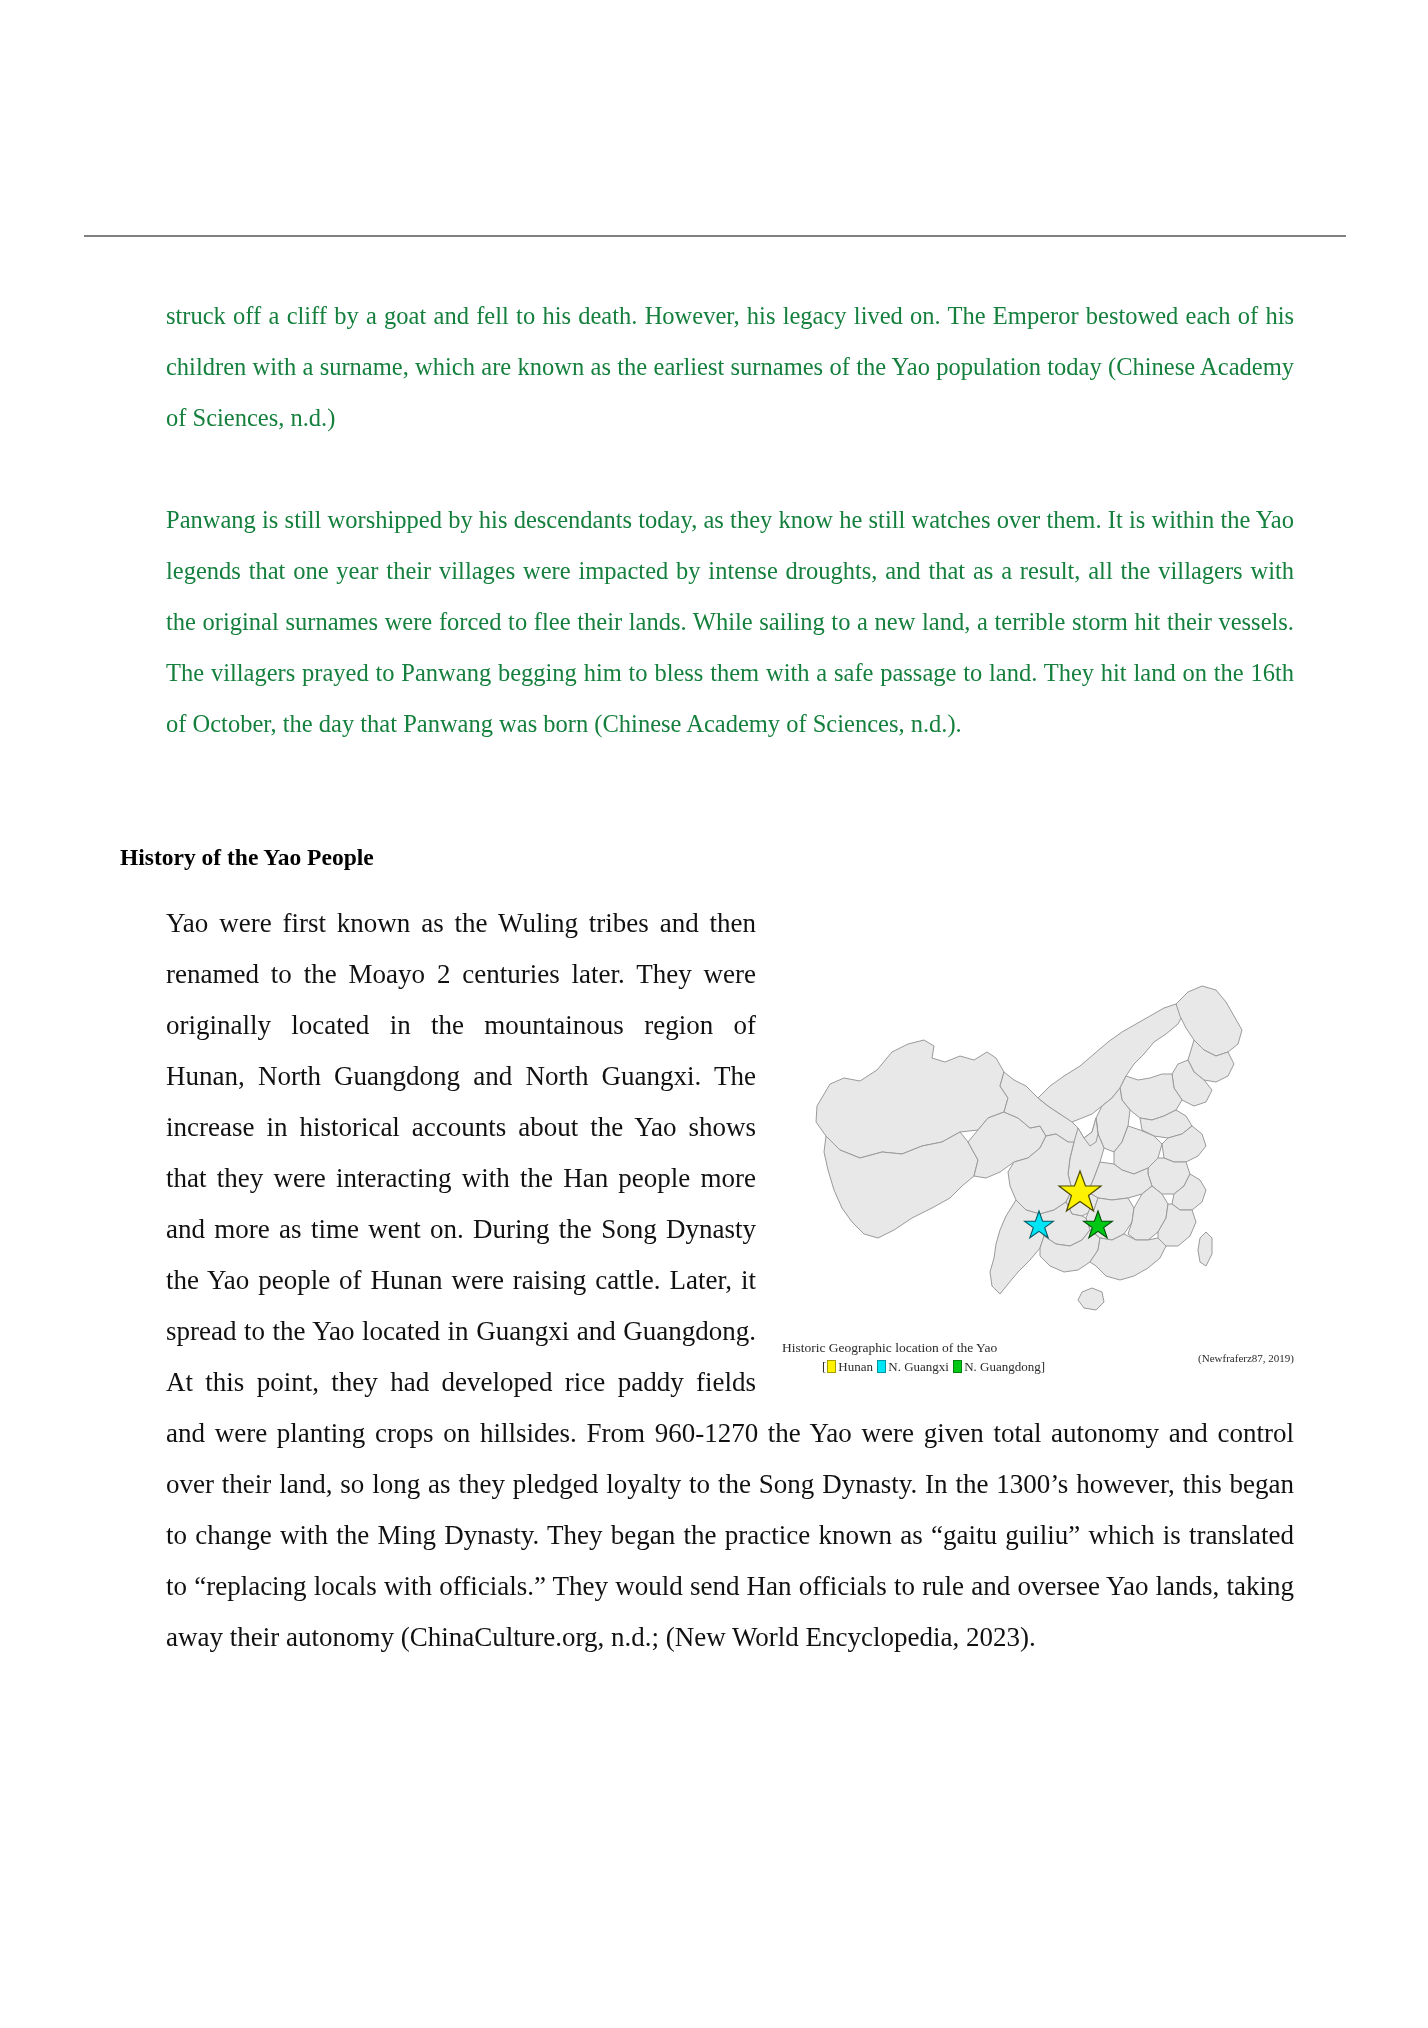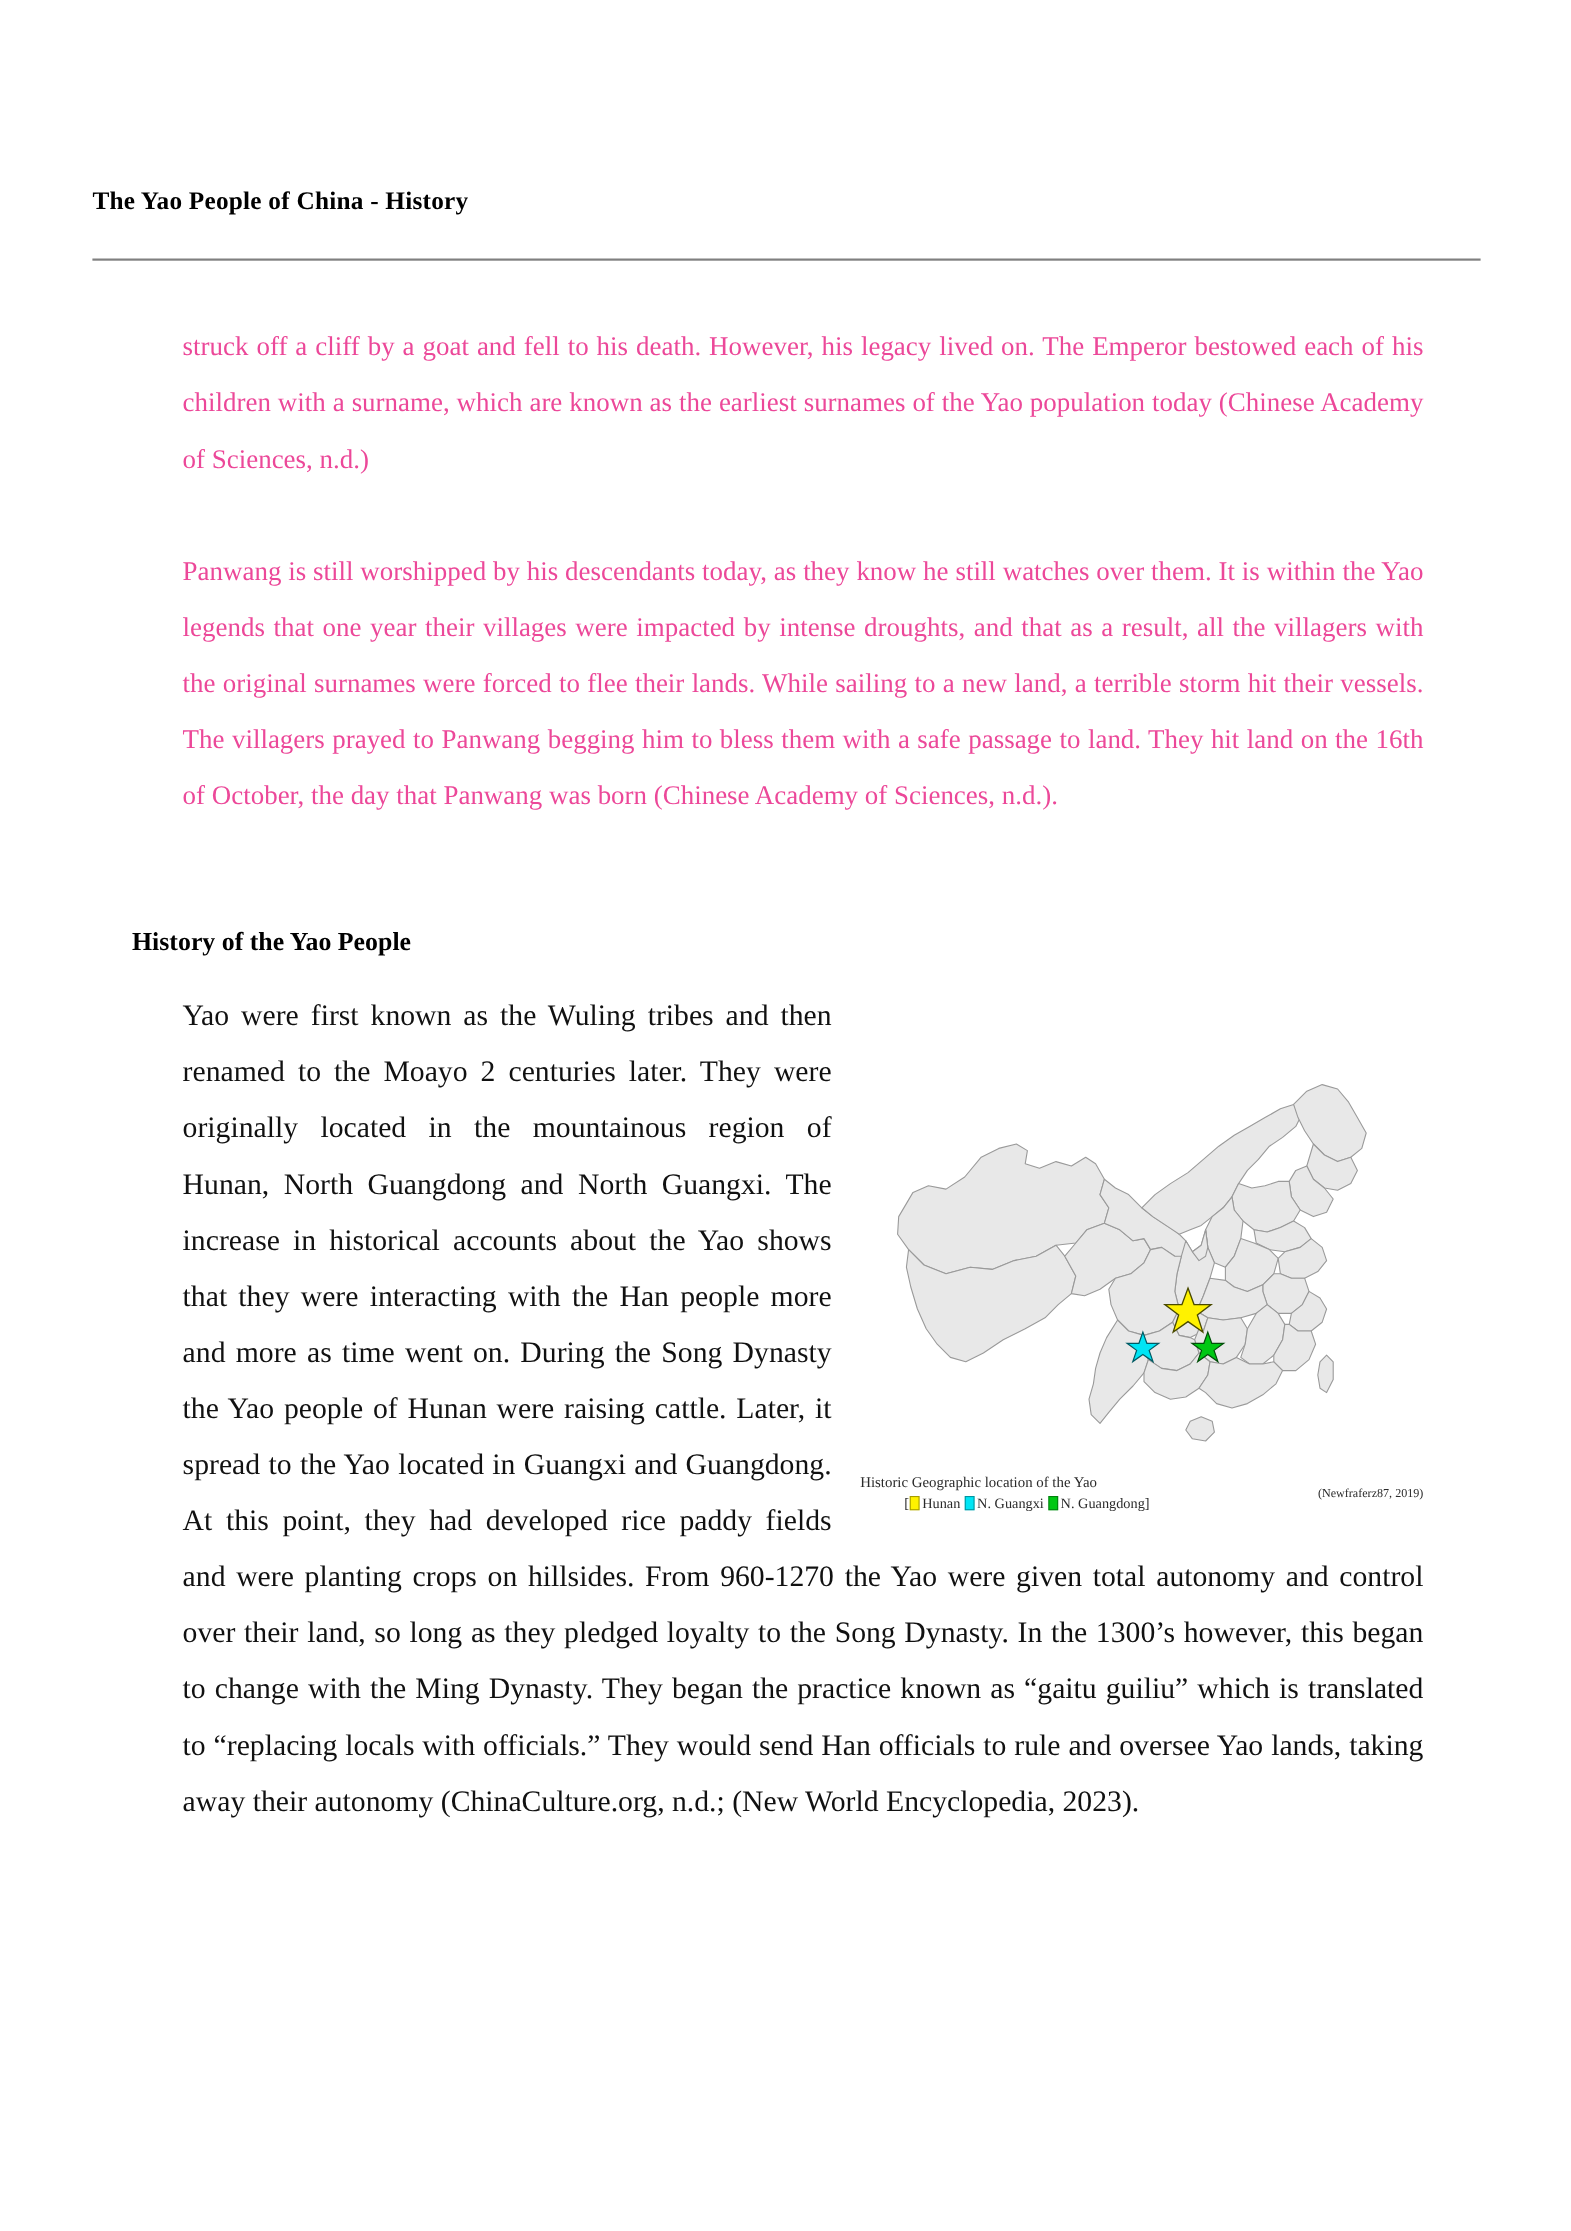--- a/index.html
+++ b/index.html
@@ -52,21 +52,21 @@
     top: 290px;
     width: 1128px;
   }
 
   p.body-par {
     margin: 0 0 0 0;
     font-size: 24.5px;
     line-height: 51px;
     text-align: justify;
     text-justify: inter-word;
-    color: #ec4899;
+    color: #15803d;
     hyphens: none;
   }
   p.body-par.gap-after {
     margin-bottom: 51px;
   }
 
   .section-heading {
     position: absolute;
     left: 120px;
     top: 845px;
@@ -138,23 +138,20 @@
     text-align: justify;
     text-justify: inter-word;
     color: #111;
   }
 </style>
 </head>
 <body>
 
 <div class="page">
 
-  <div class="doc-header">
-    <div class="doc-header-title">The Yao People of China - History</div>
-  </div>
   <div class="header-rule"></div>
 
   <div class="content">
     <p class="body-par gap-after">struck off a cliff by a goat and fell to his death. However, his legacy lived on. The Emperor bestowed each of his children with a surname, which are known as the earliest surnames of the Yao population today (Chinese Academy of Sciences, n.d.)</p>
     <p class="body-par">Panwang is still worshipped by his descendants today, as they know he still watches over them. It is within the Yao legends that one year their villages were impacted by intense droughts, and that as a result, all the villagers with the original surnames were forced to flee their lands. While sailing to a new land, a terrible storm hit their vessels. The villagers prayed to Panwang begging him to bless them with a safe passage to land. They hit land on the 16th of October, the day that Panwang was born (Chinese Academy of Sciences, n.d.).</p>
   </div>
 
   <div class="section-heading">History of the Yao People</div>
 
   <div class="wrap-section">

